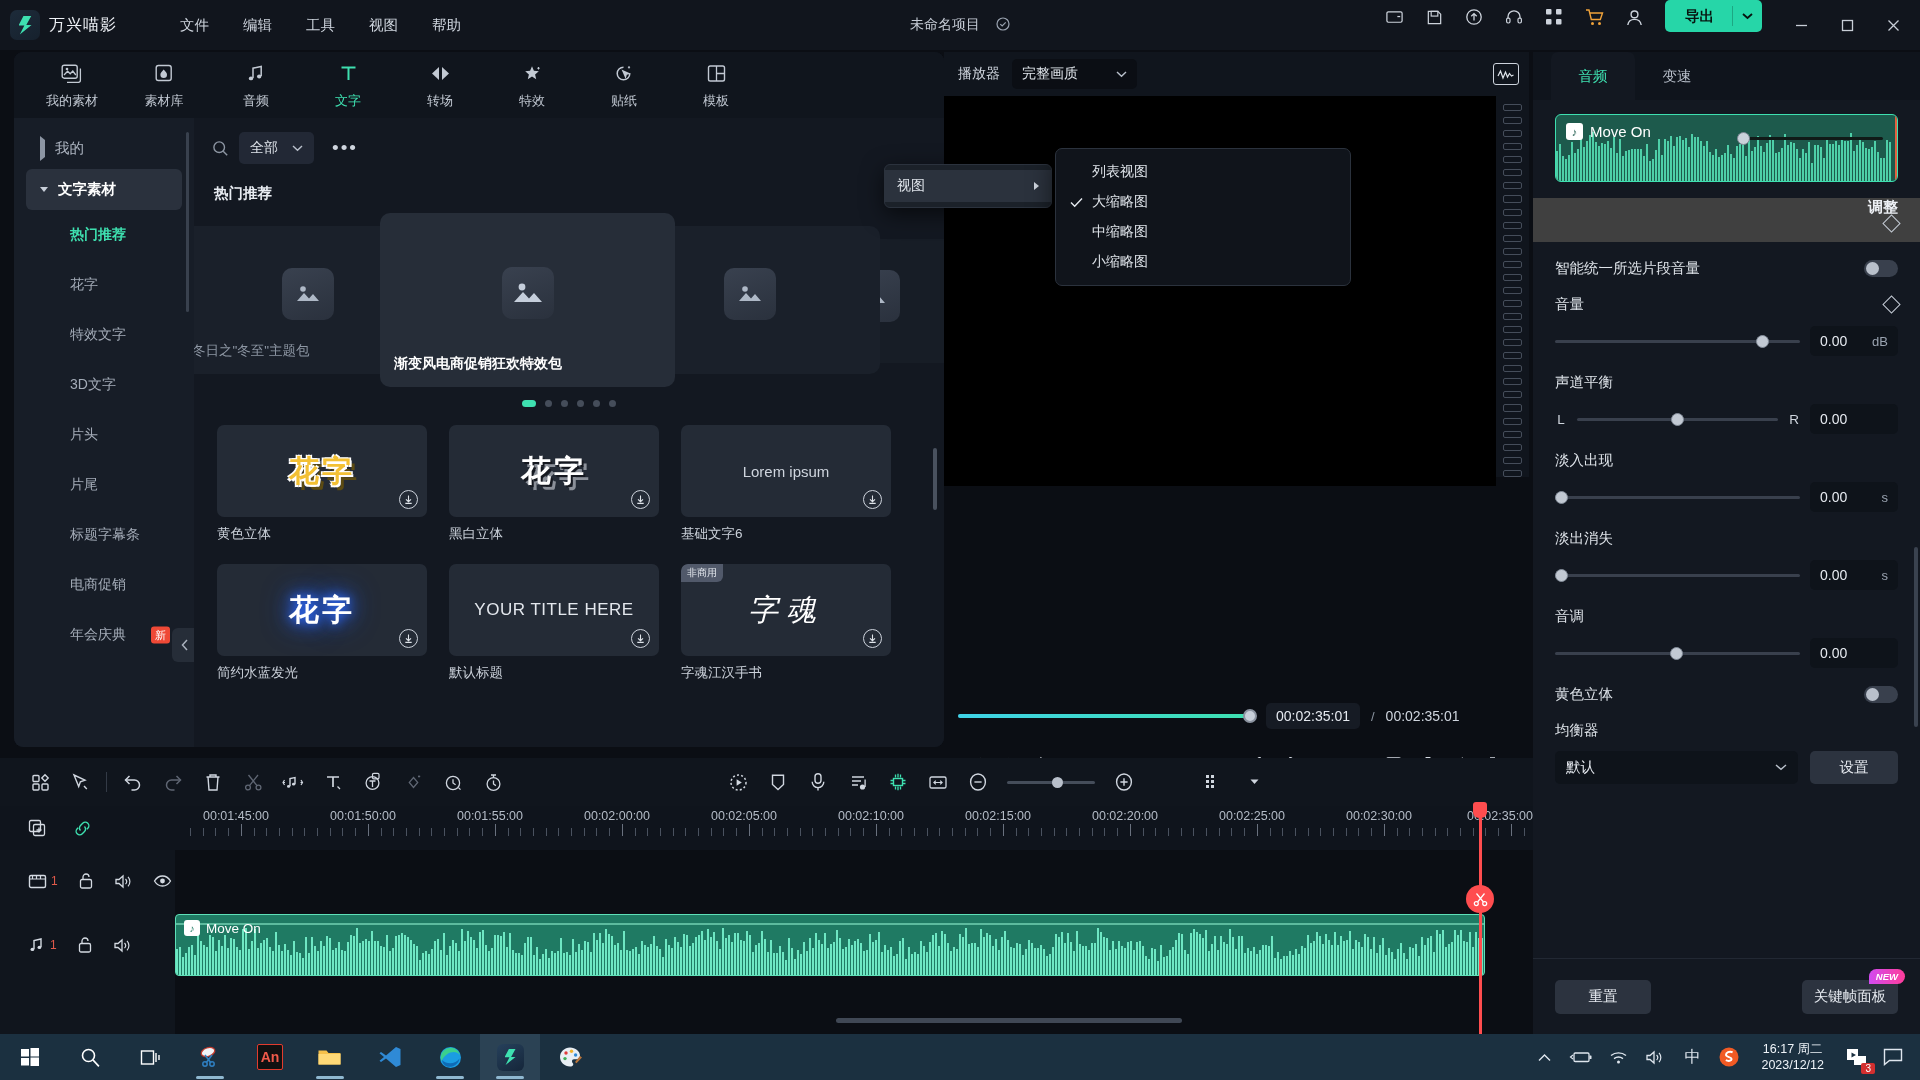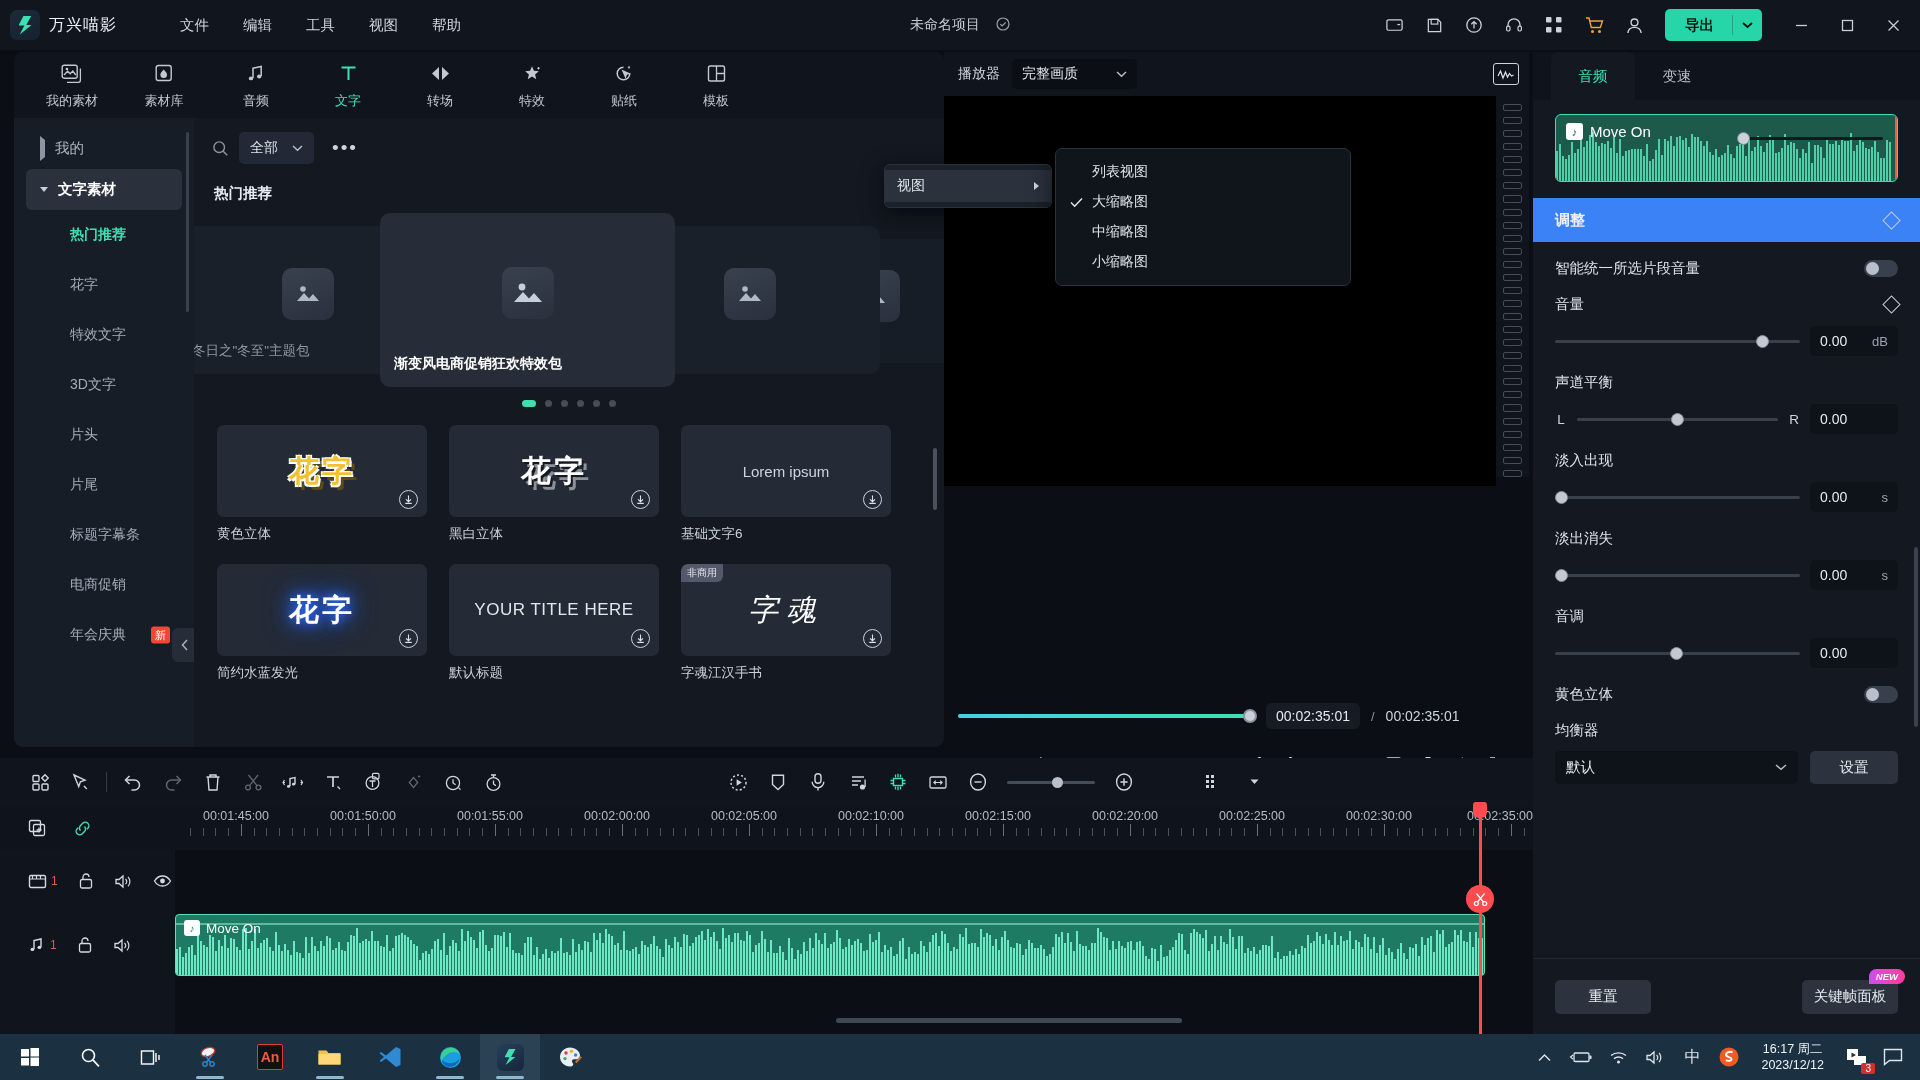--- a/index.html
+++ b/index.html
@@ -18,21 +18,21 @@
   }
   .logo-box{ width:30px;height:30px;margin-left:10px;border-radius:7px;
     background:linear-gradient(145deg,#1d2b3a,#16212d); display:flex;align-items:center;justify-content:center;}
   .logo-glyph{ width:13px;height:19px; background:#3ee0b0;
      clip-path:polygon(40% 0,100% 0,60% 50%,100% 50%,10% 100%,45% 52%,0 52%); }
   .brand{ margin-left:9px; font-size:16px; color:#eef1f6; letter-spacing:1px;}
   .menus{ display:flex; margin-left:46px; gap:0px;}
   .menu-item{ padding:6px 17px; font-size:14.5px; color:#cfd5de; cursor:default; border-radius:4px;}
   .proj-title{ position:absolute; left:0; right:0; text-align:center; font-size:14px; color:#c6ccd6; pointer-events:none;}
   .proj-title .check{ display:inline-block; margin-left:12px; vertical-align:-2px;}
-  .tb-right{ margin-left:auto; display:flex; align-items:center; gap:6px; padding-right:4px;}
+  .tb-right{ margin-left:auto; display:flex; gap:6px; padding-right:4px;}
   .tbi{ width:34px;height:34px; display:flex;align-items:center;justify-content:center; border-radius:5px; color:#cdd3dc;}
   .export-btn{ display:flex; align-items:center; height:32px; background:#26d6a8;
      color:#07140f; font-size:14.5px; border-radius:5px; margin-left:8px; overflow:hidden; font-weight:bold;}
   .export-btn .lbl{ padding:0 18px 0 20px;}
   .export-btn .sep{ width:1px;height:20px;background:rgba(0,0,0,.22);}
   .export-btn .car{ padding:0 9px; display:flex;align-items:center;}
   .wctl{ display:flex; margin-left:10px;}
   .wbtn{ width:46px;height:50px; display:flex;align-items:center;justify-content:center; color:#c8ced7;}
 
   
@@ -156,21 +156,21 @@
      background:#1d5a4c; overflow:hidden;}
   .wave .nm{ position:absolute; left:10px; top:8px; display:flex; align-items:center; gap:7px;
      font-size:15px; color:#fff; z-index:3;}
   .wave .nmi{ width:17px;height:17px; background:#fff; border-radius:3px; display:flex;align-items:center;
      justify-content:center; color:#1d5a4c; font-size:11px;}
   .wave .bar{ position:absolute; bottom:0; width:2px; background:#4ecfa8;}
   .wave .lvl{ position:absolute; left:55%; right:14px; top:22px; height:3px; background:#101a17; border-radius:2px; z-index:3;}
   .wave .lvlk{ position:absolute; left:53%; top:17px; width:13px;height:13px;border-radius:50%;
      background:#cbd2db; border:1.5px solid #7e8794; z-index:4;}
   .wave .redline{ position:absolute; right:0; top:0; bottom:0; width:2.5px; background:#e2603f; z-index:5;}
-  .prow-h{ height:44px; display:flex; align-items:center; padding:0 22px; background:#3b82f6;}
+  .prow-h{ height:44px; display:flex; align-items:flex-end; padding:0 22px; background:#404040;flex-direction:column;}
   .prow-h .t{ font-size:15px; font-weight:bold; color:#eef1f6;}
   .dia{ margin-left:auto; width:13px;height:13px; border:1.4px solid #c3cad4; transform:rotate(45deg);}
   .sec{ padding:0 22px;}
   .r{ padding-top:17px;}
   .rlabel{ display:flex; align-items:center; font-size:14.5px; color:#dfe4ea;}
   .tg{ margin-left:auto; width:34px;height:17px;border-radius:10px; background:#39404d; position:relative;}
   .tg i{ position:absolute; left:2px; top:2px; width:13px;height:13px;border-radius:50%; background:#b9c0cb;}
   .slrow{ display:flex; align-items:center; gap:10px; margin-top:12px;}
   .sl{ position:relative; flex:1; height:3px; border-radius:2px; background:#39404d;}
   .sl .k{ position:absolute; top:-5px; width:13px;height:13px;border-radius:50%; background:#c2c9d3; border:1.5px solid #848d9a;}

